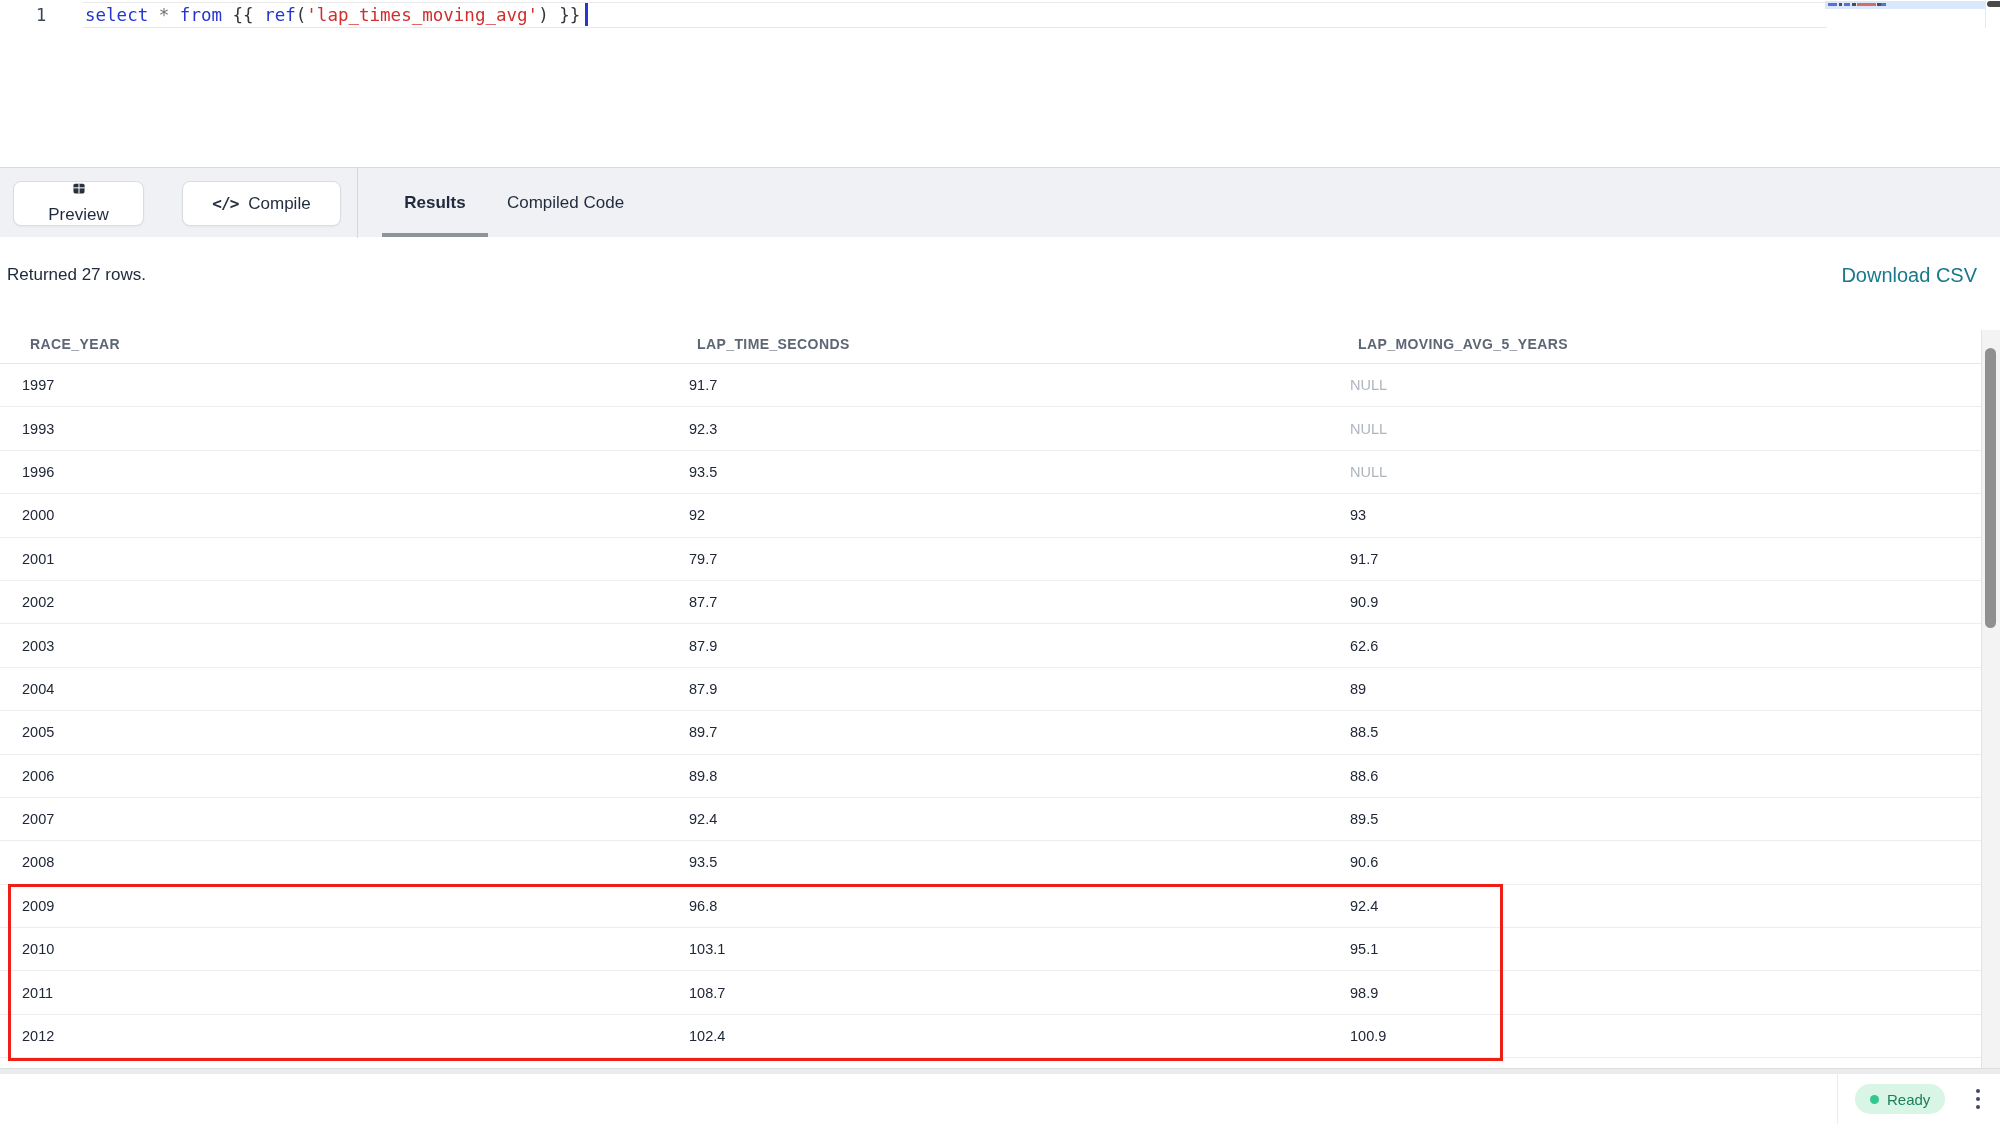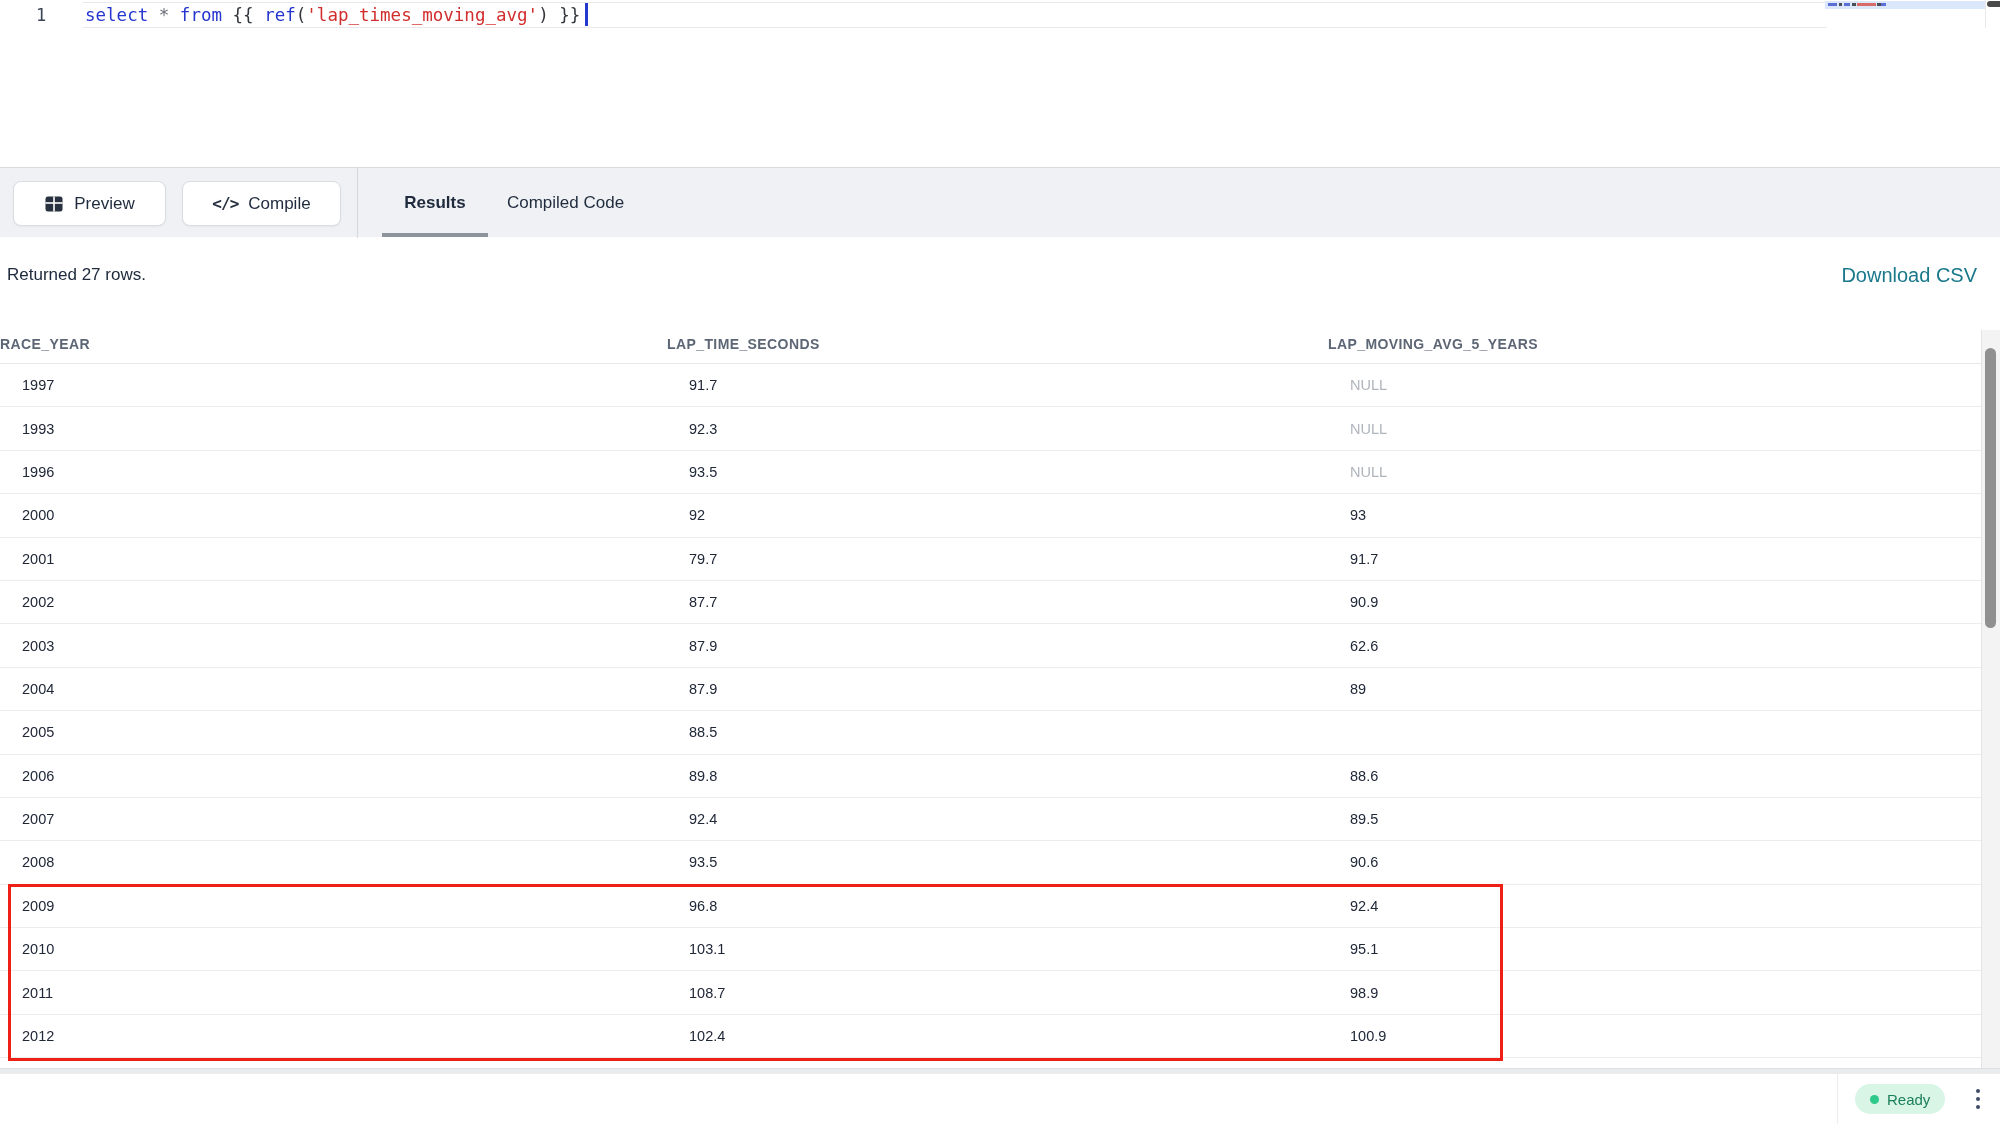--- a/index.html
+++ b/index.html
@@ -45,21 +45,21 @@
   .toolbar {
     position:absolute; left:0; top:167px; width:2000px; height:70px;
     background:#f0f1f4; border-top:1px solid #d8dadd;
   }
   .btn {
     position:absolute; top:13px; height:45px; background:#ffffff;
     border:1px solid #d9dce1; border-radius:8px; box-shadow:0 1px 2px rgba(20,30,50,.05);
     display:flex; align-items:center; justify-content:center; gap:10px;
     font-size:17px; color:#1f2b3d; cursor:pointer;
   }
-  .btn-preview { left:13px; width:153px; }
+  .btn-preview { left:13px; width:131px;flex-direction:column; }
   .btn-compile { left:182px; width:159px; }
   .btn svg { display:block; }
   .code-glyph { font-family:"DejaVu Sans Mono", monospace; font-weight:700; font-size:16px; color:#27313f; letter-spacing:-1px; }
   .toolbar-divider { position:absolute; left:357px; top:0; width:1px; height:70px; background:#d4d7db; }
   .tab {
     position:absolute; top:0; height:70px; display:flex; align-items:center; justify-content:center;
     font-size:17px; color:#1f2b3d; cursor:pointer;
   }
   .tab-results { left:382px; width:106px; font-weight:600; }
   .tab-compiled { left:502px; width:127px; font-weight:400; }
@@ -69,21 +69,21 @@
   .summary { position:absolute; left:7px; top:262px; font-size:17px; color:#202c3e; line-height:26px; }
   .download { position:absolute; right:23px; top:262px; font-size:20px; color:#19798b; line-height:26px; cursor:pointer; }
 
   
   .grid-cols { display:grid; grid-template-columns:667px 661px 1fr; align-items:center; }
   .thead {
     position:absolute; left:0; top:324px; width:1981px; height:40px;
     color:#5d6675; font-size:14px; font-weight:700; letter-spacing:0.4px;
     border-bottom:1px solid #e7e8ea;
   }
-  .thead > div { }
+  .thead > div { padding-left:30px; }
   .rows { position:absolute; left:0; top:364px; width:1981px; }
   .trow { height:43.4px; border-bottom:1px solid #ededf0; font-size:14.5px; color:#202838; }
   .trow > div { padding-left:22px; }
   .null-val { color:#afb5bd; }
   .highlight-box {
     position:absolute; left:8px; top:884px; width:1495px; height:177px;
     border:3px solid #ee1f15; pointer-events:none;
   }
 
   
@@ -206,20 +206,21 @@
     </div>
 
     <div class="trow grid-cols">
       <div>2004</div>
       <div>87.9</div>
       <div>89</div>
     </div>
 
     <div class="trow grid-cols">
       <div>2005</div>
+      <div>89.7</div>
       <div>88.5</div>
     </div>
 
     <div class="trow grid-cols">
       <div>2006</div>
       <div>89.8</div>
       <div>88.6</div>
     </div>
 
     <div class="trow grid-cols">

